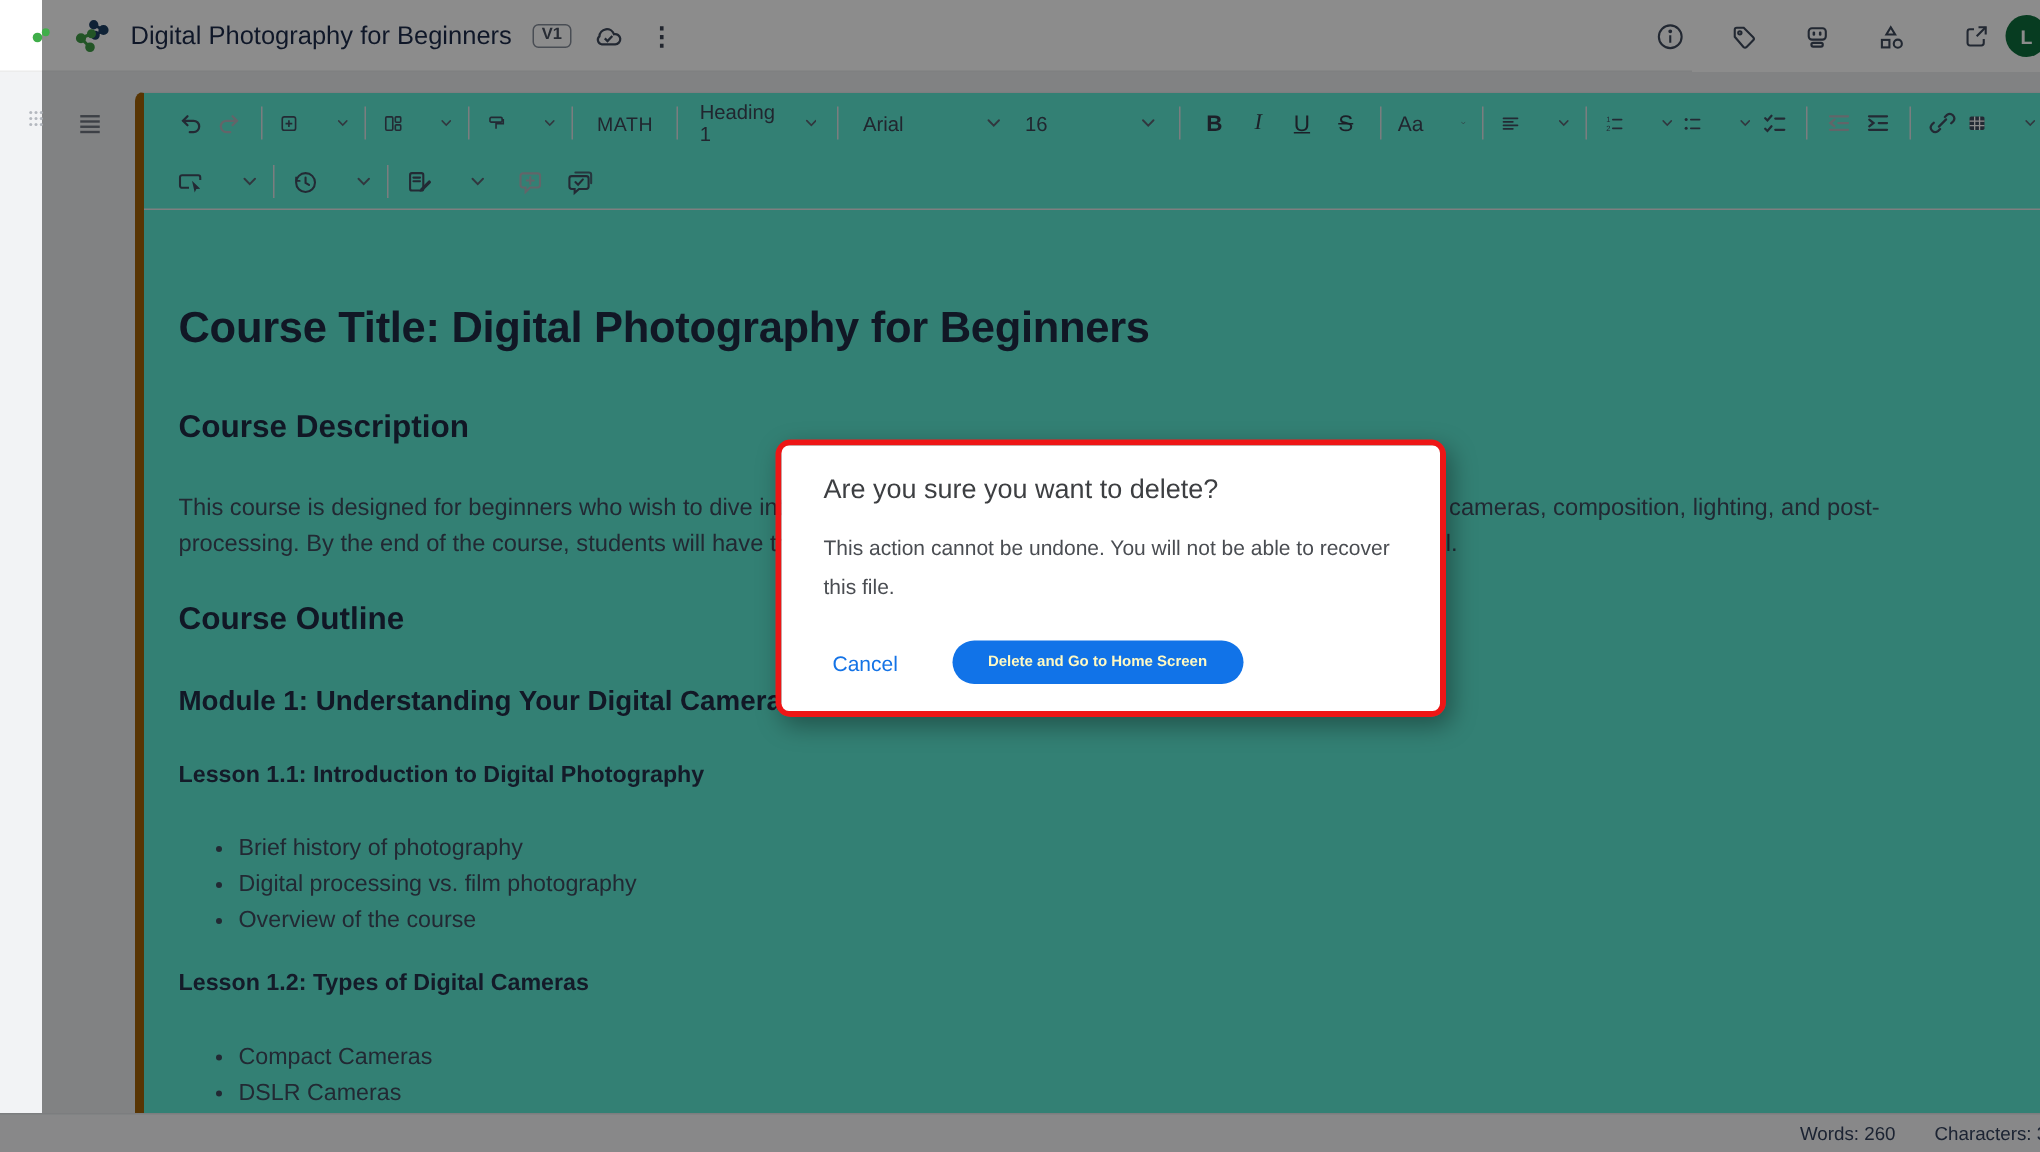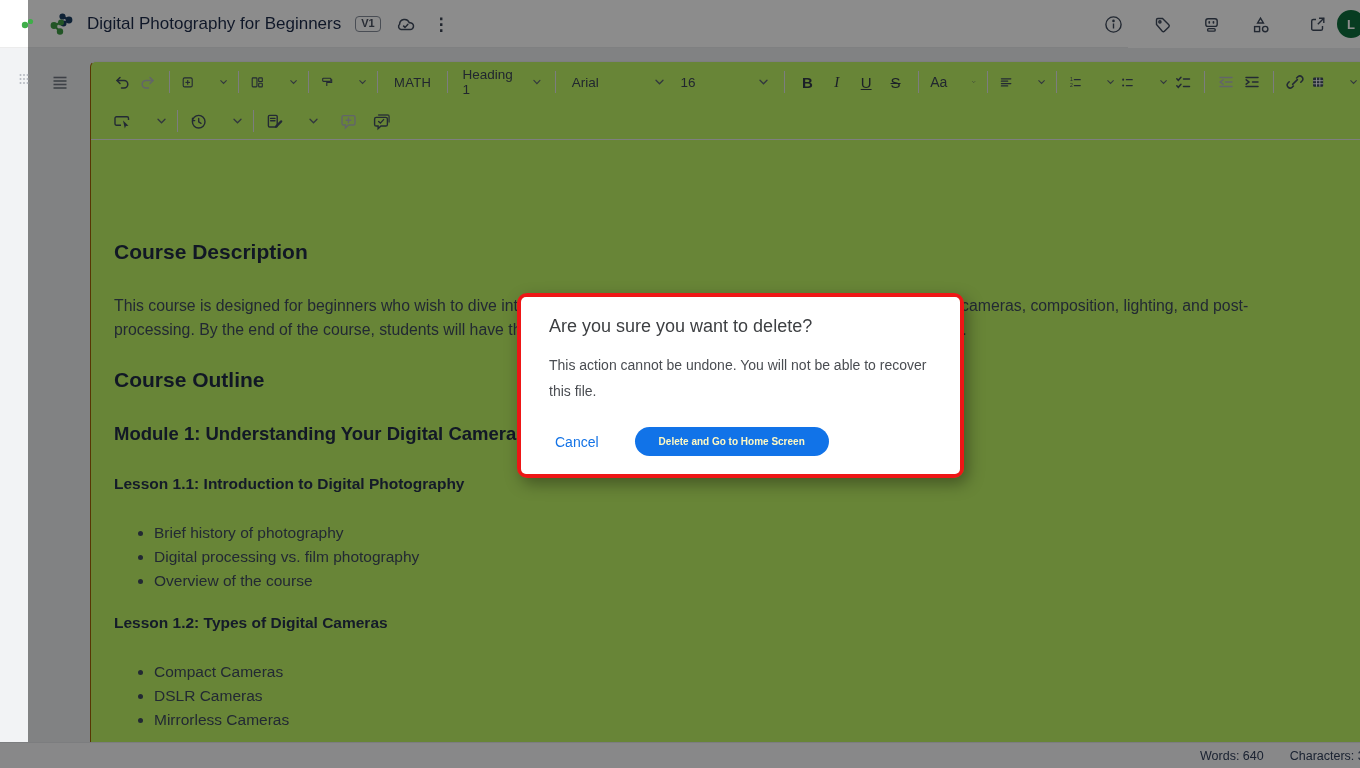--- a/index.html
+++ b/index.html
@@ -29,21 +29,21 @@
     position:absolute; left:1337px; top:10px; width:28px; height:28px; border-radius:50%;
     background:#0e6e3c; color:#fff; font-size:13px; font-weight:700;
     display:flex; align-items:center; justify-content:center;
   }
 
   
   .workspace { position:absolute; left:0; top:48px; width:1360px; height:694px; background:#ebedef; z-index:1; }
   .gutter-list { position:absolute; left:52px; top:26px; color:#6f7680; }
   .panel {
     position:absolute; left:90px; top:13px; right:0; bottom:0;
-    background:#bef264; border-left:1px solid #a16207; border-top:1px solid #e4e6e9;
+    background:#5eead4; border-left:6px solid #a16207; border-top:1px solid #e4e6e9;
     border-radius:6px 0 0 0;
   }
   .toolbar { height:78px; border-bottom:1px solid #e6e8ea; padding-left:8px; }
   .tb-row { display:flex; align-items:center; }
   .tb-row1 { height:40px; padding-left:10px; }
   .tb-row2 { height:38px; padding-left:10px; }
   .ti {
     display:flex; align-items:center; justify-content:center;
     min-width:26px; height:26px; padding:0 3px; color:#414d60;gap:20px;
   }
@@ -401,20 +401,21 @@
           <svg width="20" height="19" viewBox="0 0 20 19" fill="none" stroke="currentColor" stroke-width="1.4" stroke-linecap="round">
             <path d="M6.6 3 h9 a1.5 1.5 0 0 1 1.5 1.5 v5.6" opacity="0.85"></path>
             <path d="M4.2 5.4 h9.6 a1.6 1.6 0 0 1 1.6 1.6 v5.4 a1.6 1.6 0 0 1 -1.6 1.6 H9 l-2.9 2.6 v-2.6 H4.2 a1.6 1.6 0 0 1 -1.6 -1.6 V7 a1.6 1.6 0 0 1 1.6 -1.6 Z"></path>
             <polyline points="6.6,9.4 8.4,11.1 11.6,7.6"></polyline>
           </svg>
         </span>
       </div>
     </div>
 
     <div class="page">
+      <h1 class="doc-h1">Course Title: Digital Photography for Beginners</h1>
       <h2 class="doc-h2 h2-desc">Course Description</h2>
       <div class="para">
         <div>This course is designed for beginners who wish to dive into the world of digital photography. It covers the basics of digital cameras, composition, lighting, and post-</div>
         <div>processing. By the end of the course, students will have the knowledge and confidence to take their skills to the next level.</div>
       </div>
       <h2 class="doc-h2 h2-outline">Course Outline</h2>
       <h3 class="doc-h3">Module 1: Understanding Your Digital Camera</h3>
       <h4 class="doc-h4">Lesson 1.1: Introduction to Digital Photography</h4>
       <ul class="doc-ul">
         <li>Brief history of photography</li>
@@ -426,21 +427,21 @@
         <li>Compact Cameras</li>
         <li>DSLR Cameras</li>
         <li>Mirrorless Cameras</li>
       </ul>
     </div>
   </div>
 </div>
 
 <div class="statusbar">
   <div class="status-items">
-    <span>Words: 640</span>
+    <span>Words: 260</span>
     <span>Characters: 3</span>
   </div>
 </div>
 
 <div class="overlay"></div>
 
 <div class="left-strip">
   <div class="left-strip-top"></div>
   <span class="strip-logo">
     <svg width="13" height="13" viewBox="0 0 13 13">

